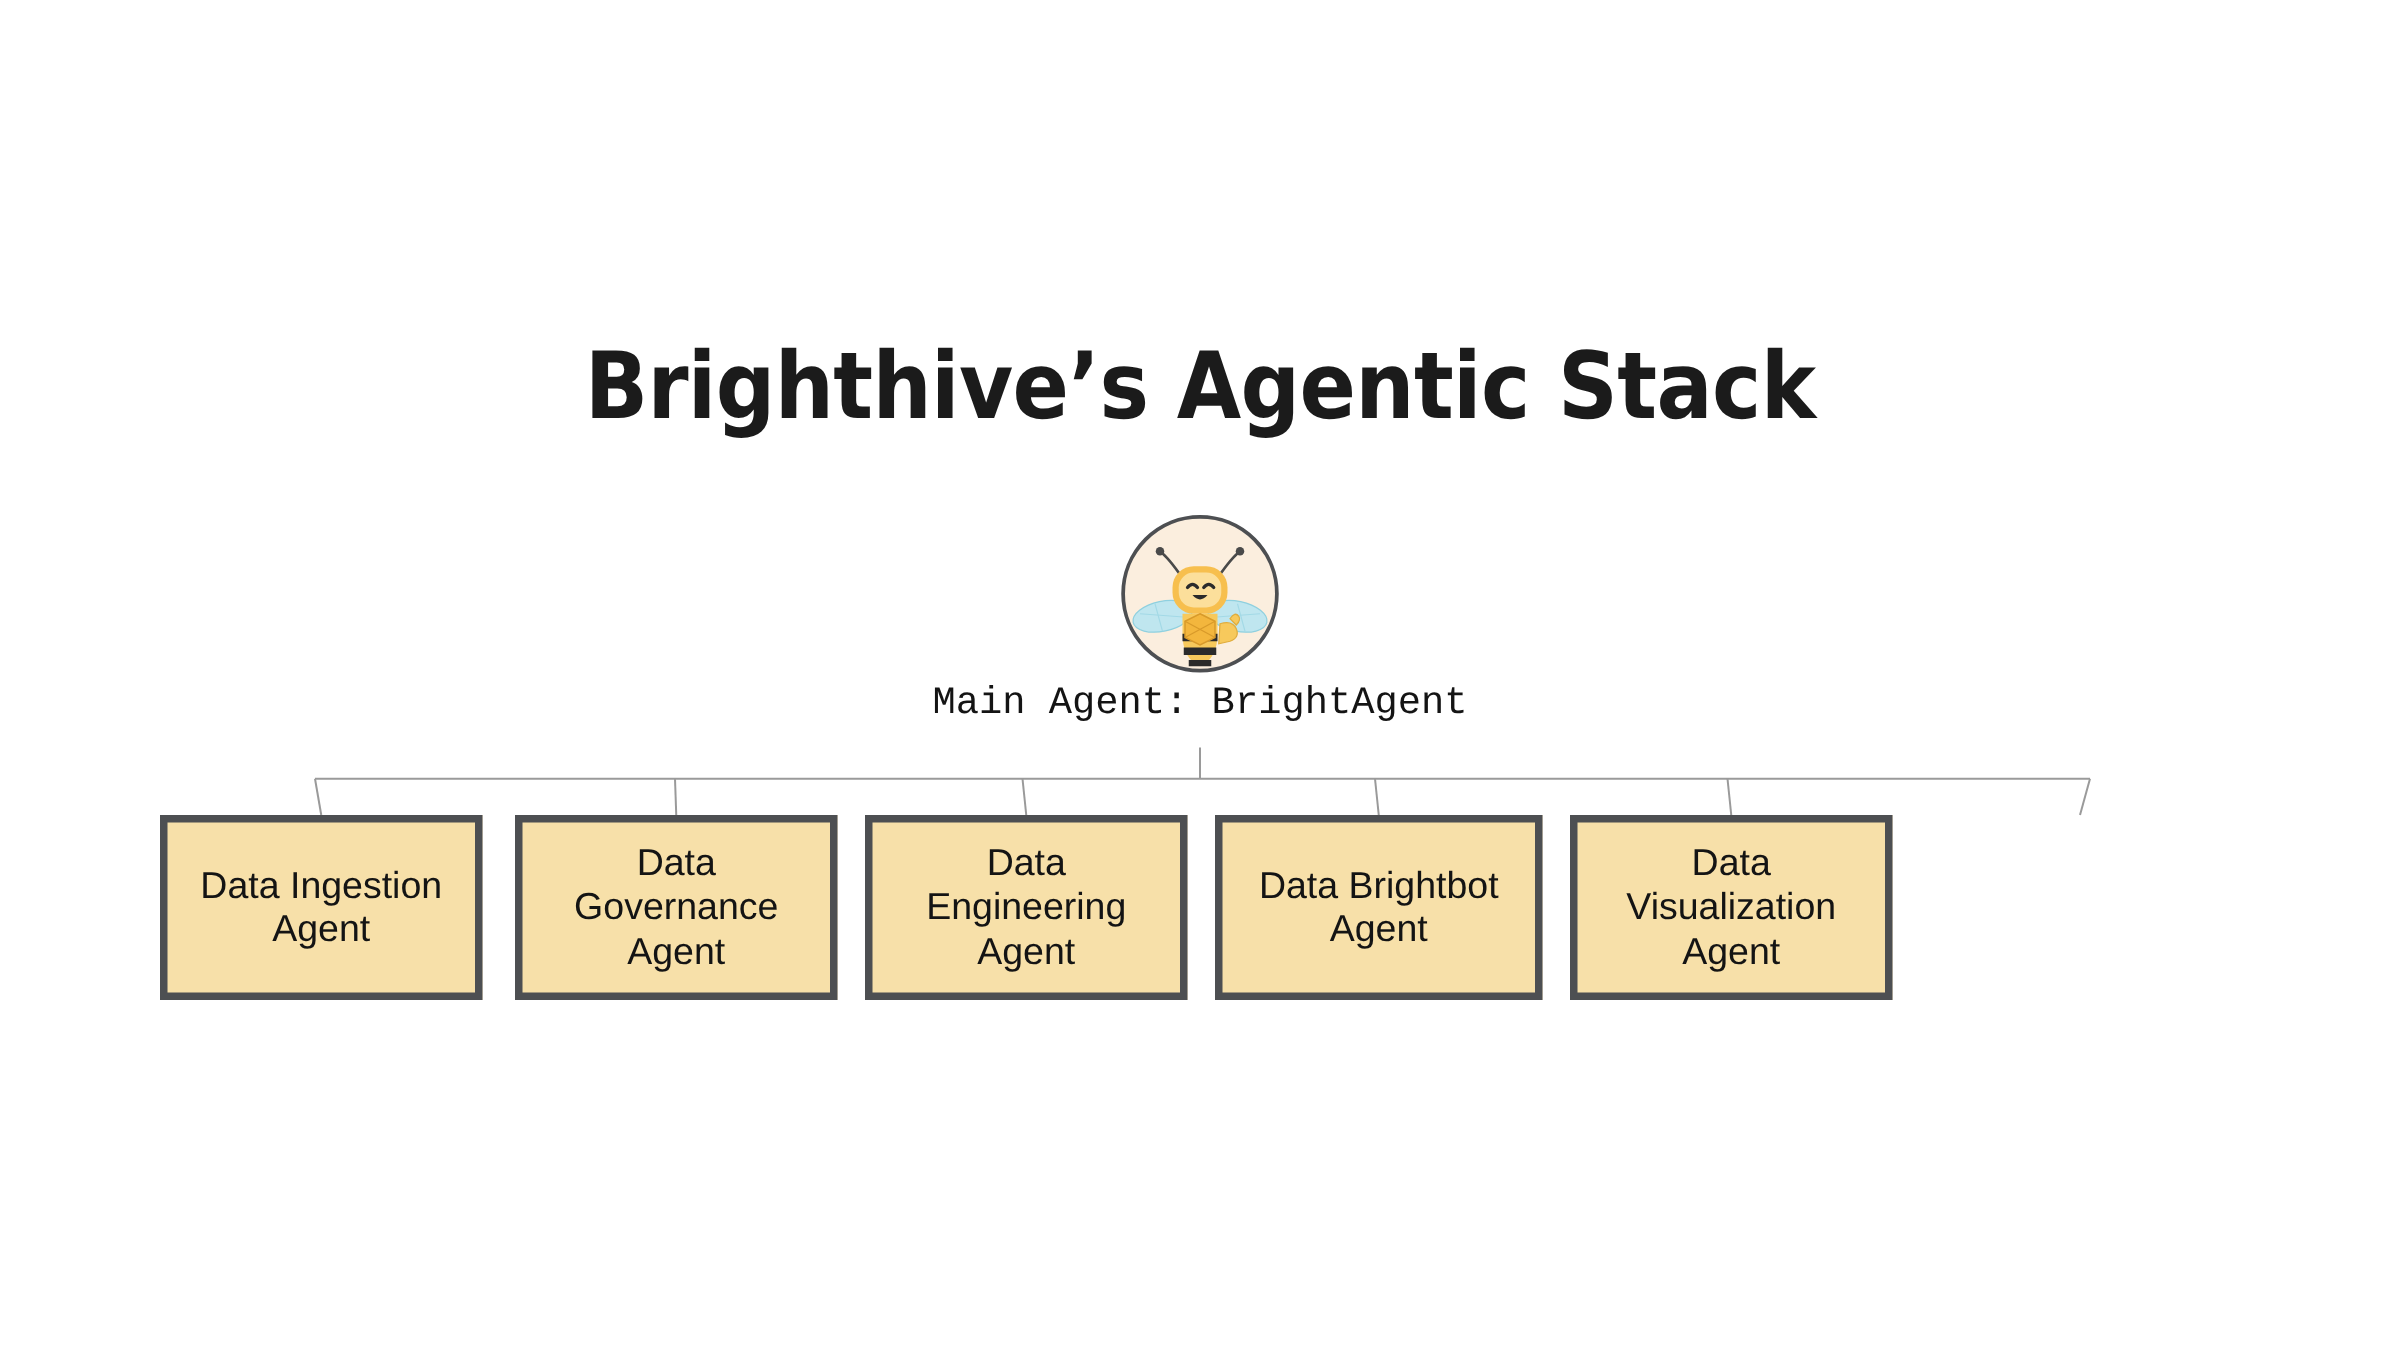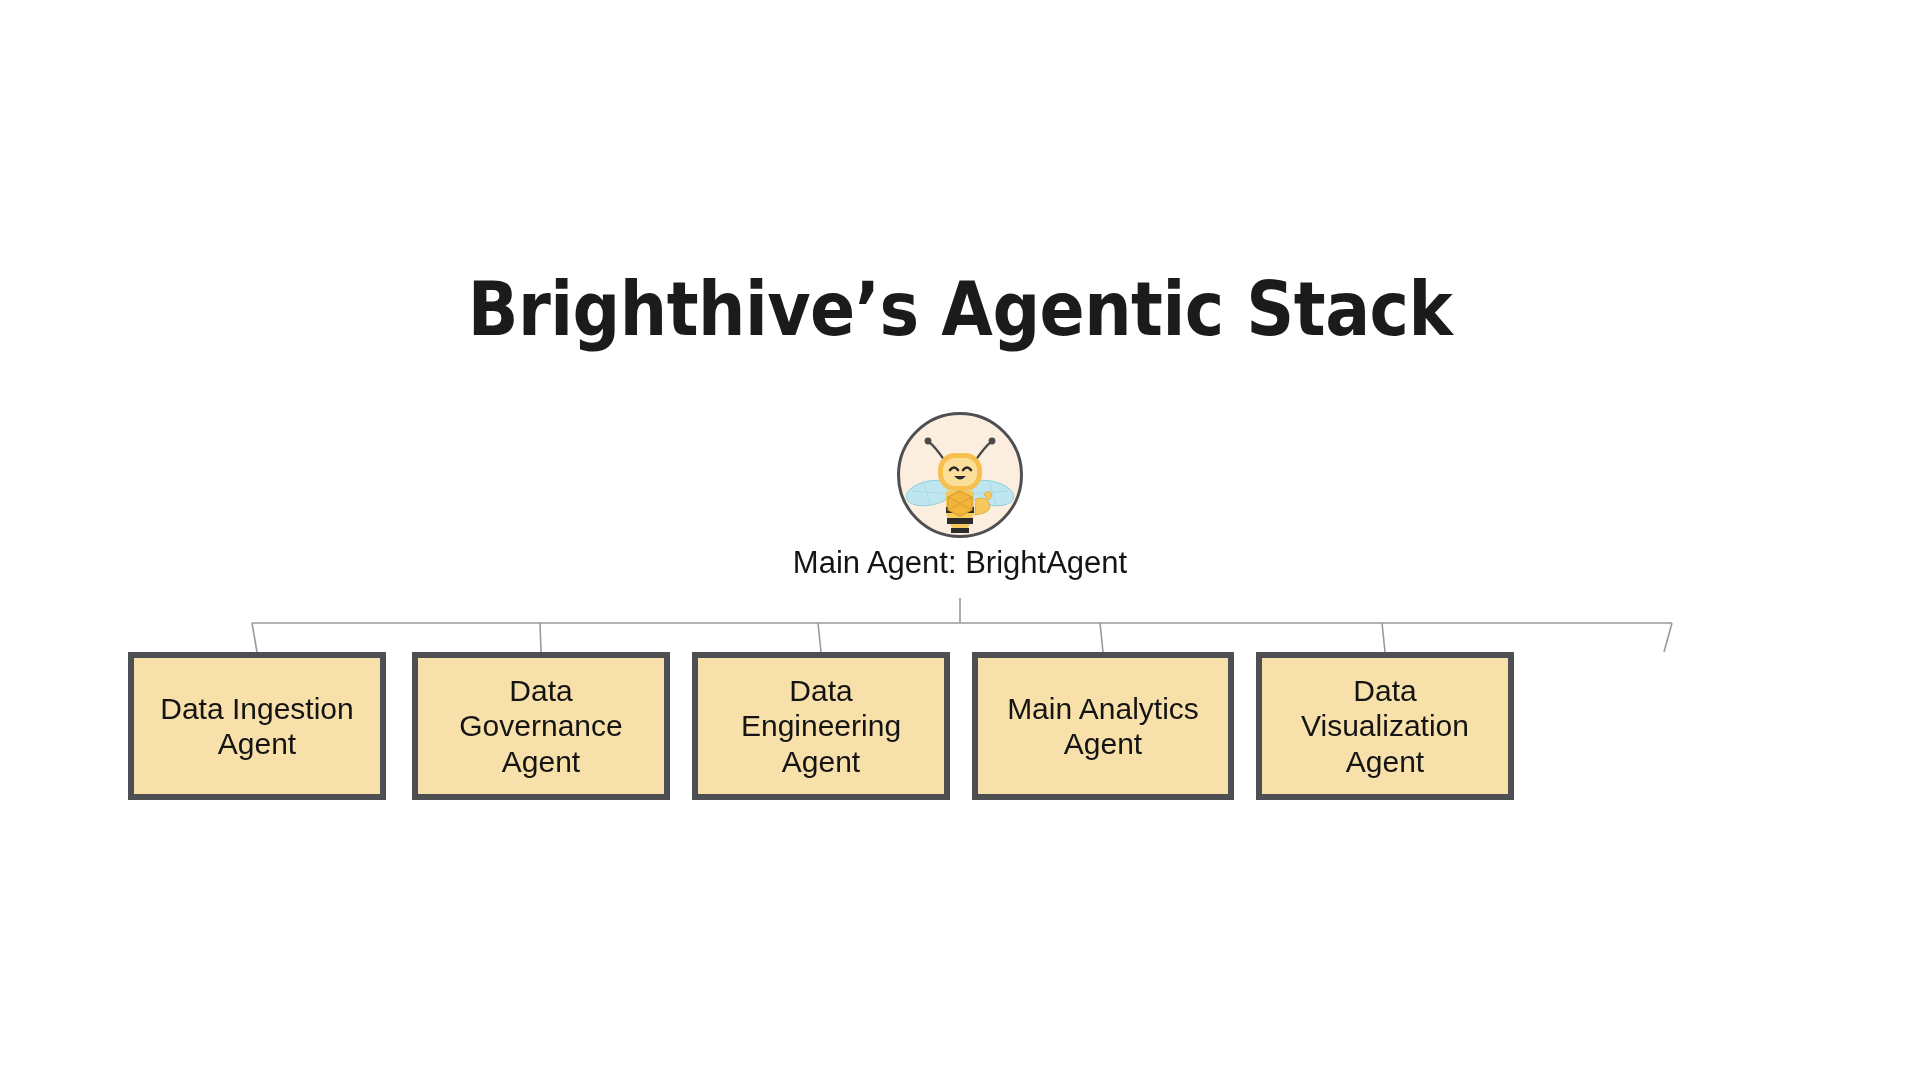--- a/index.html
+++ b/index.html
@@ -56,21 +56,21 @@
   }
 
   #root-agent-avatar svg { display: block; width: 100%; height: 100%; }
 
   #root-agent-label {
     position: absolute;
     left: 50%;
     top: 132px;
     transform: translateX(-50%);
     white-space: nowrap;
-    font-family: Liberation Sans, sans-serif;
+    font-family: Liberation Mono, monospace;
     font-size: 31px;
     font-weight: 400;
     color: #141414;
     line-height: 1.2;
   }
 
   
   #connectors {
     position: absolute;
     left: 0;
@@ -194,21 +194,21 @@
         <div class="node-label">Data
 Governance
 Agent</div>
       </div>
       <div class="node-box" style="left: 692px; width: 258px;">
         <div class="node-label">Data
 Engineering
 Agent</div>
       </div>
       <div class="node-box" style="left: 972px; width: 262px;">
-        <div class="node-label">Main Analytics
+        <div class="node-label">Data Brightbot
 Agent</div>
       </div>
       <div class="node-box" style="left: 1256px; width: 258px;">
         <div class="node-label">Data
 Visualization
 Agent</div>
       </div>
     </div>
 
 </div>

